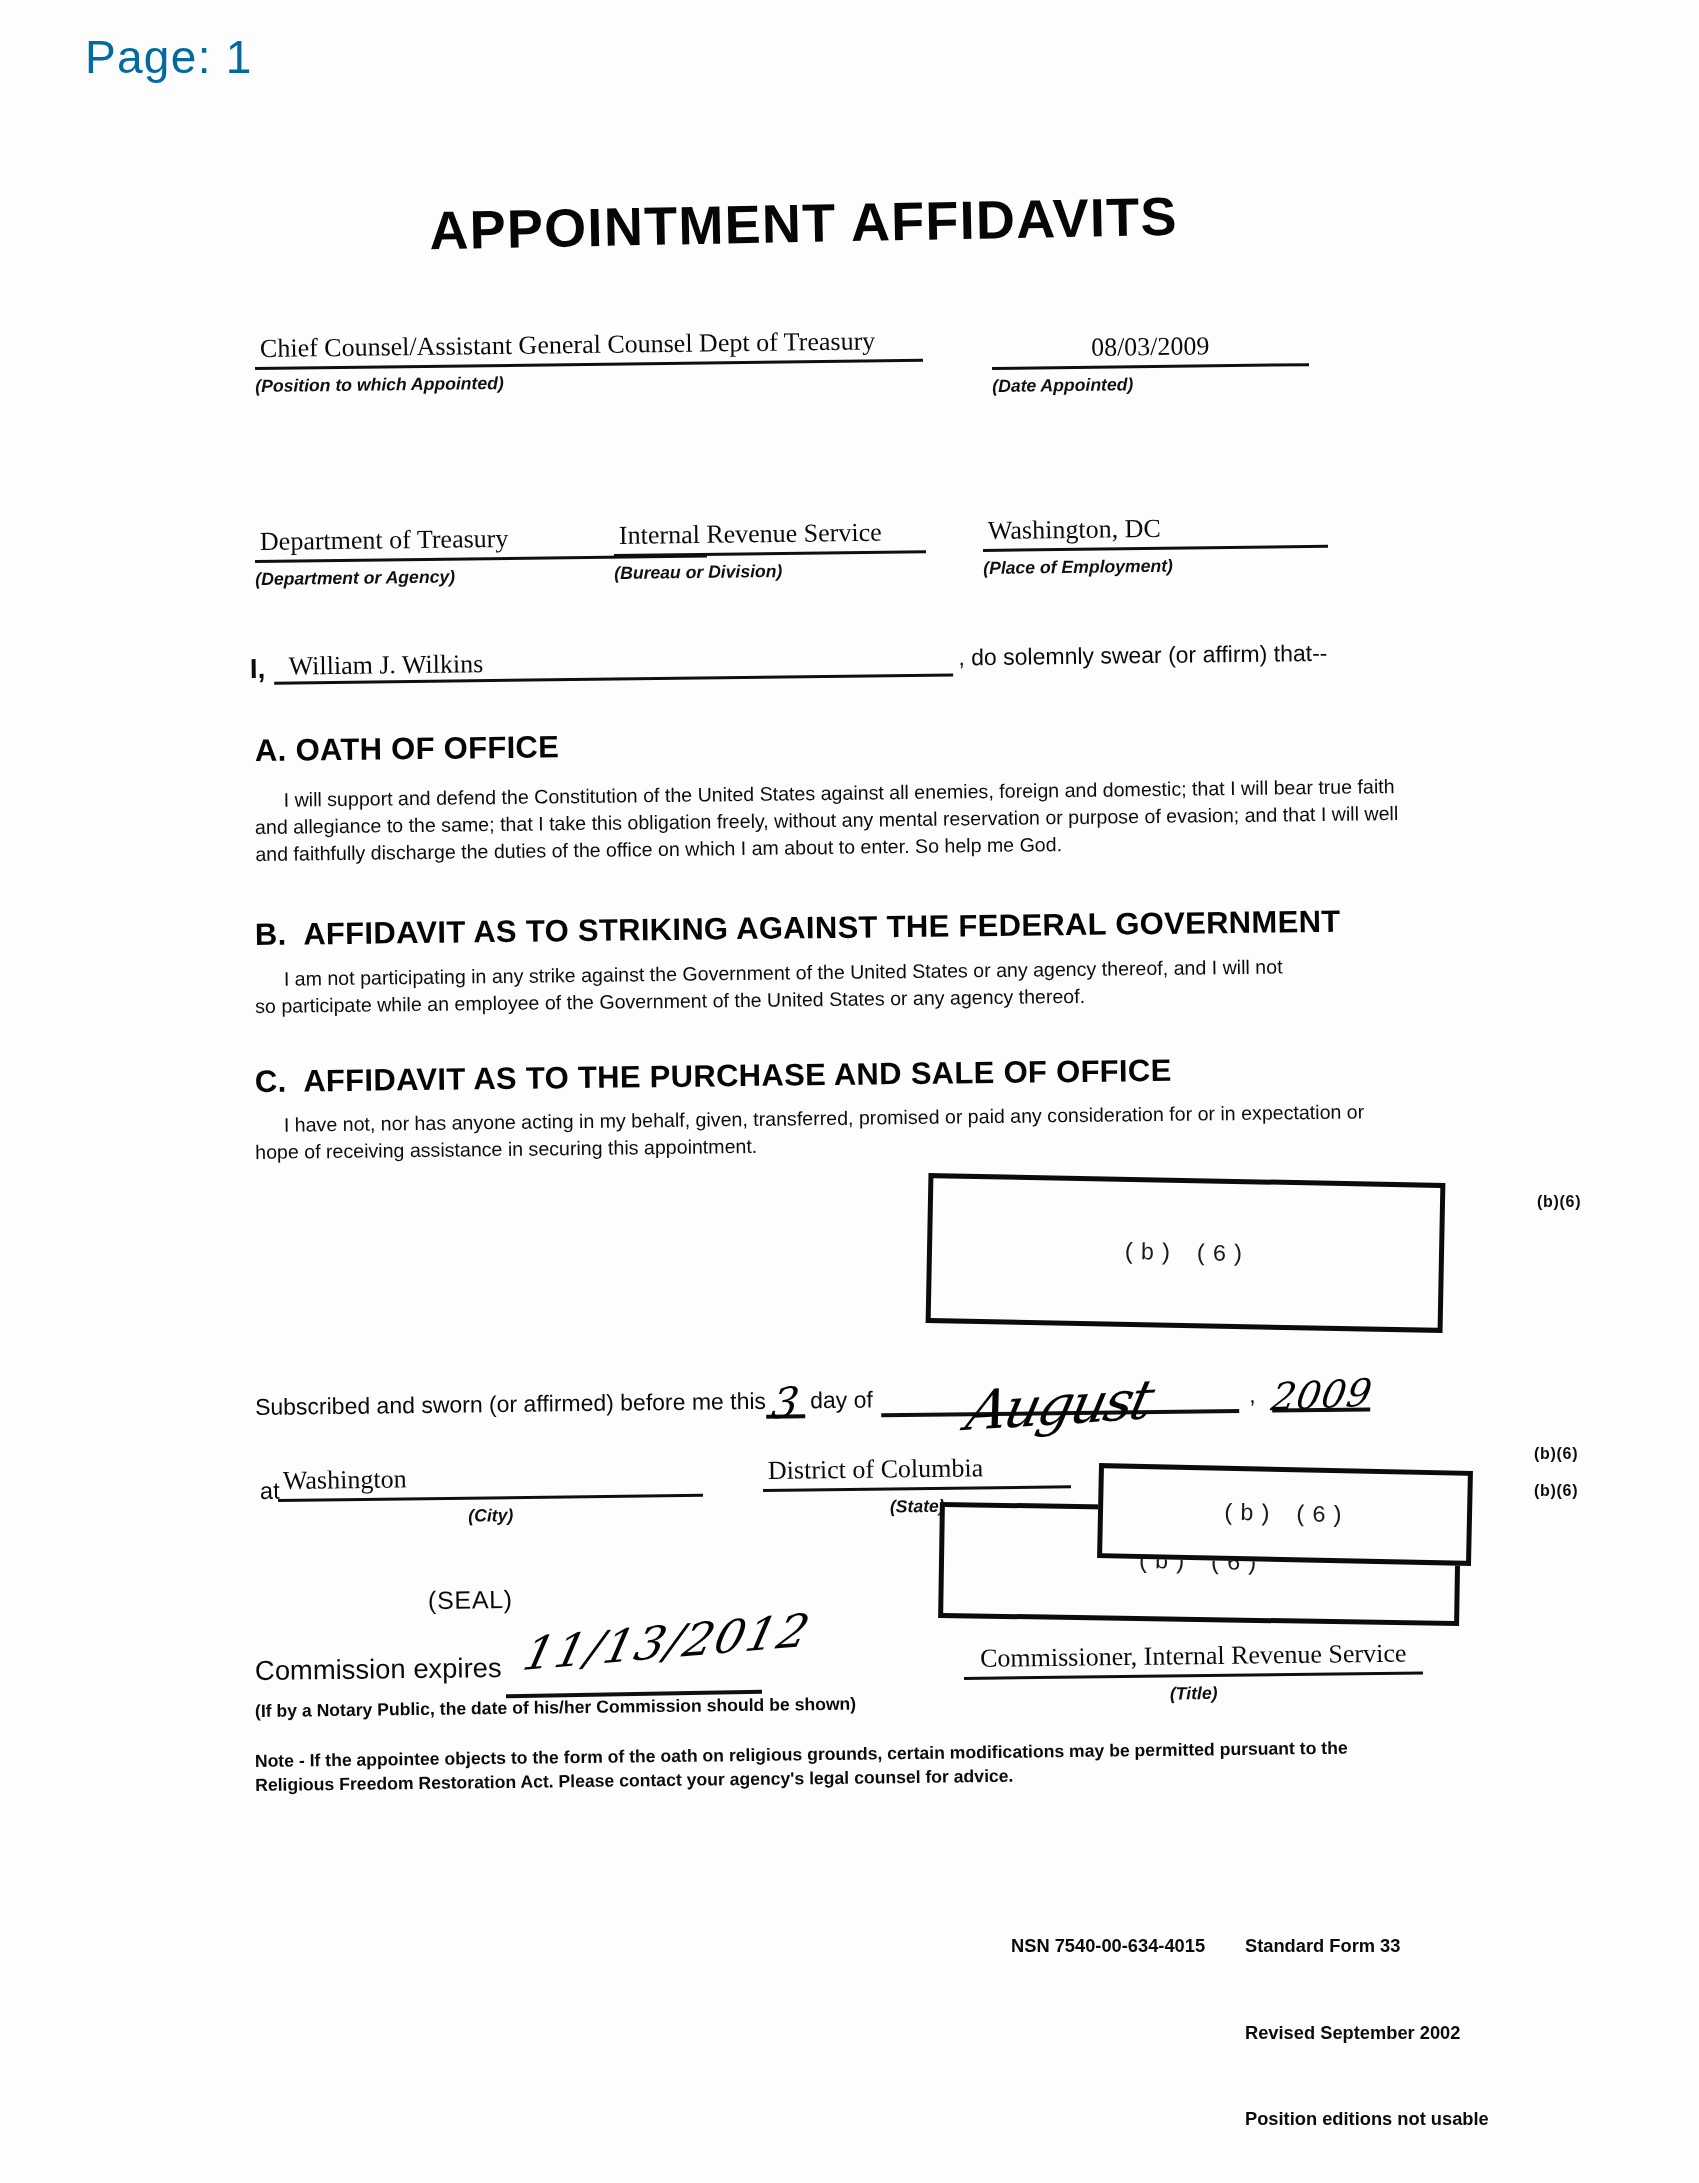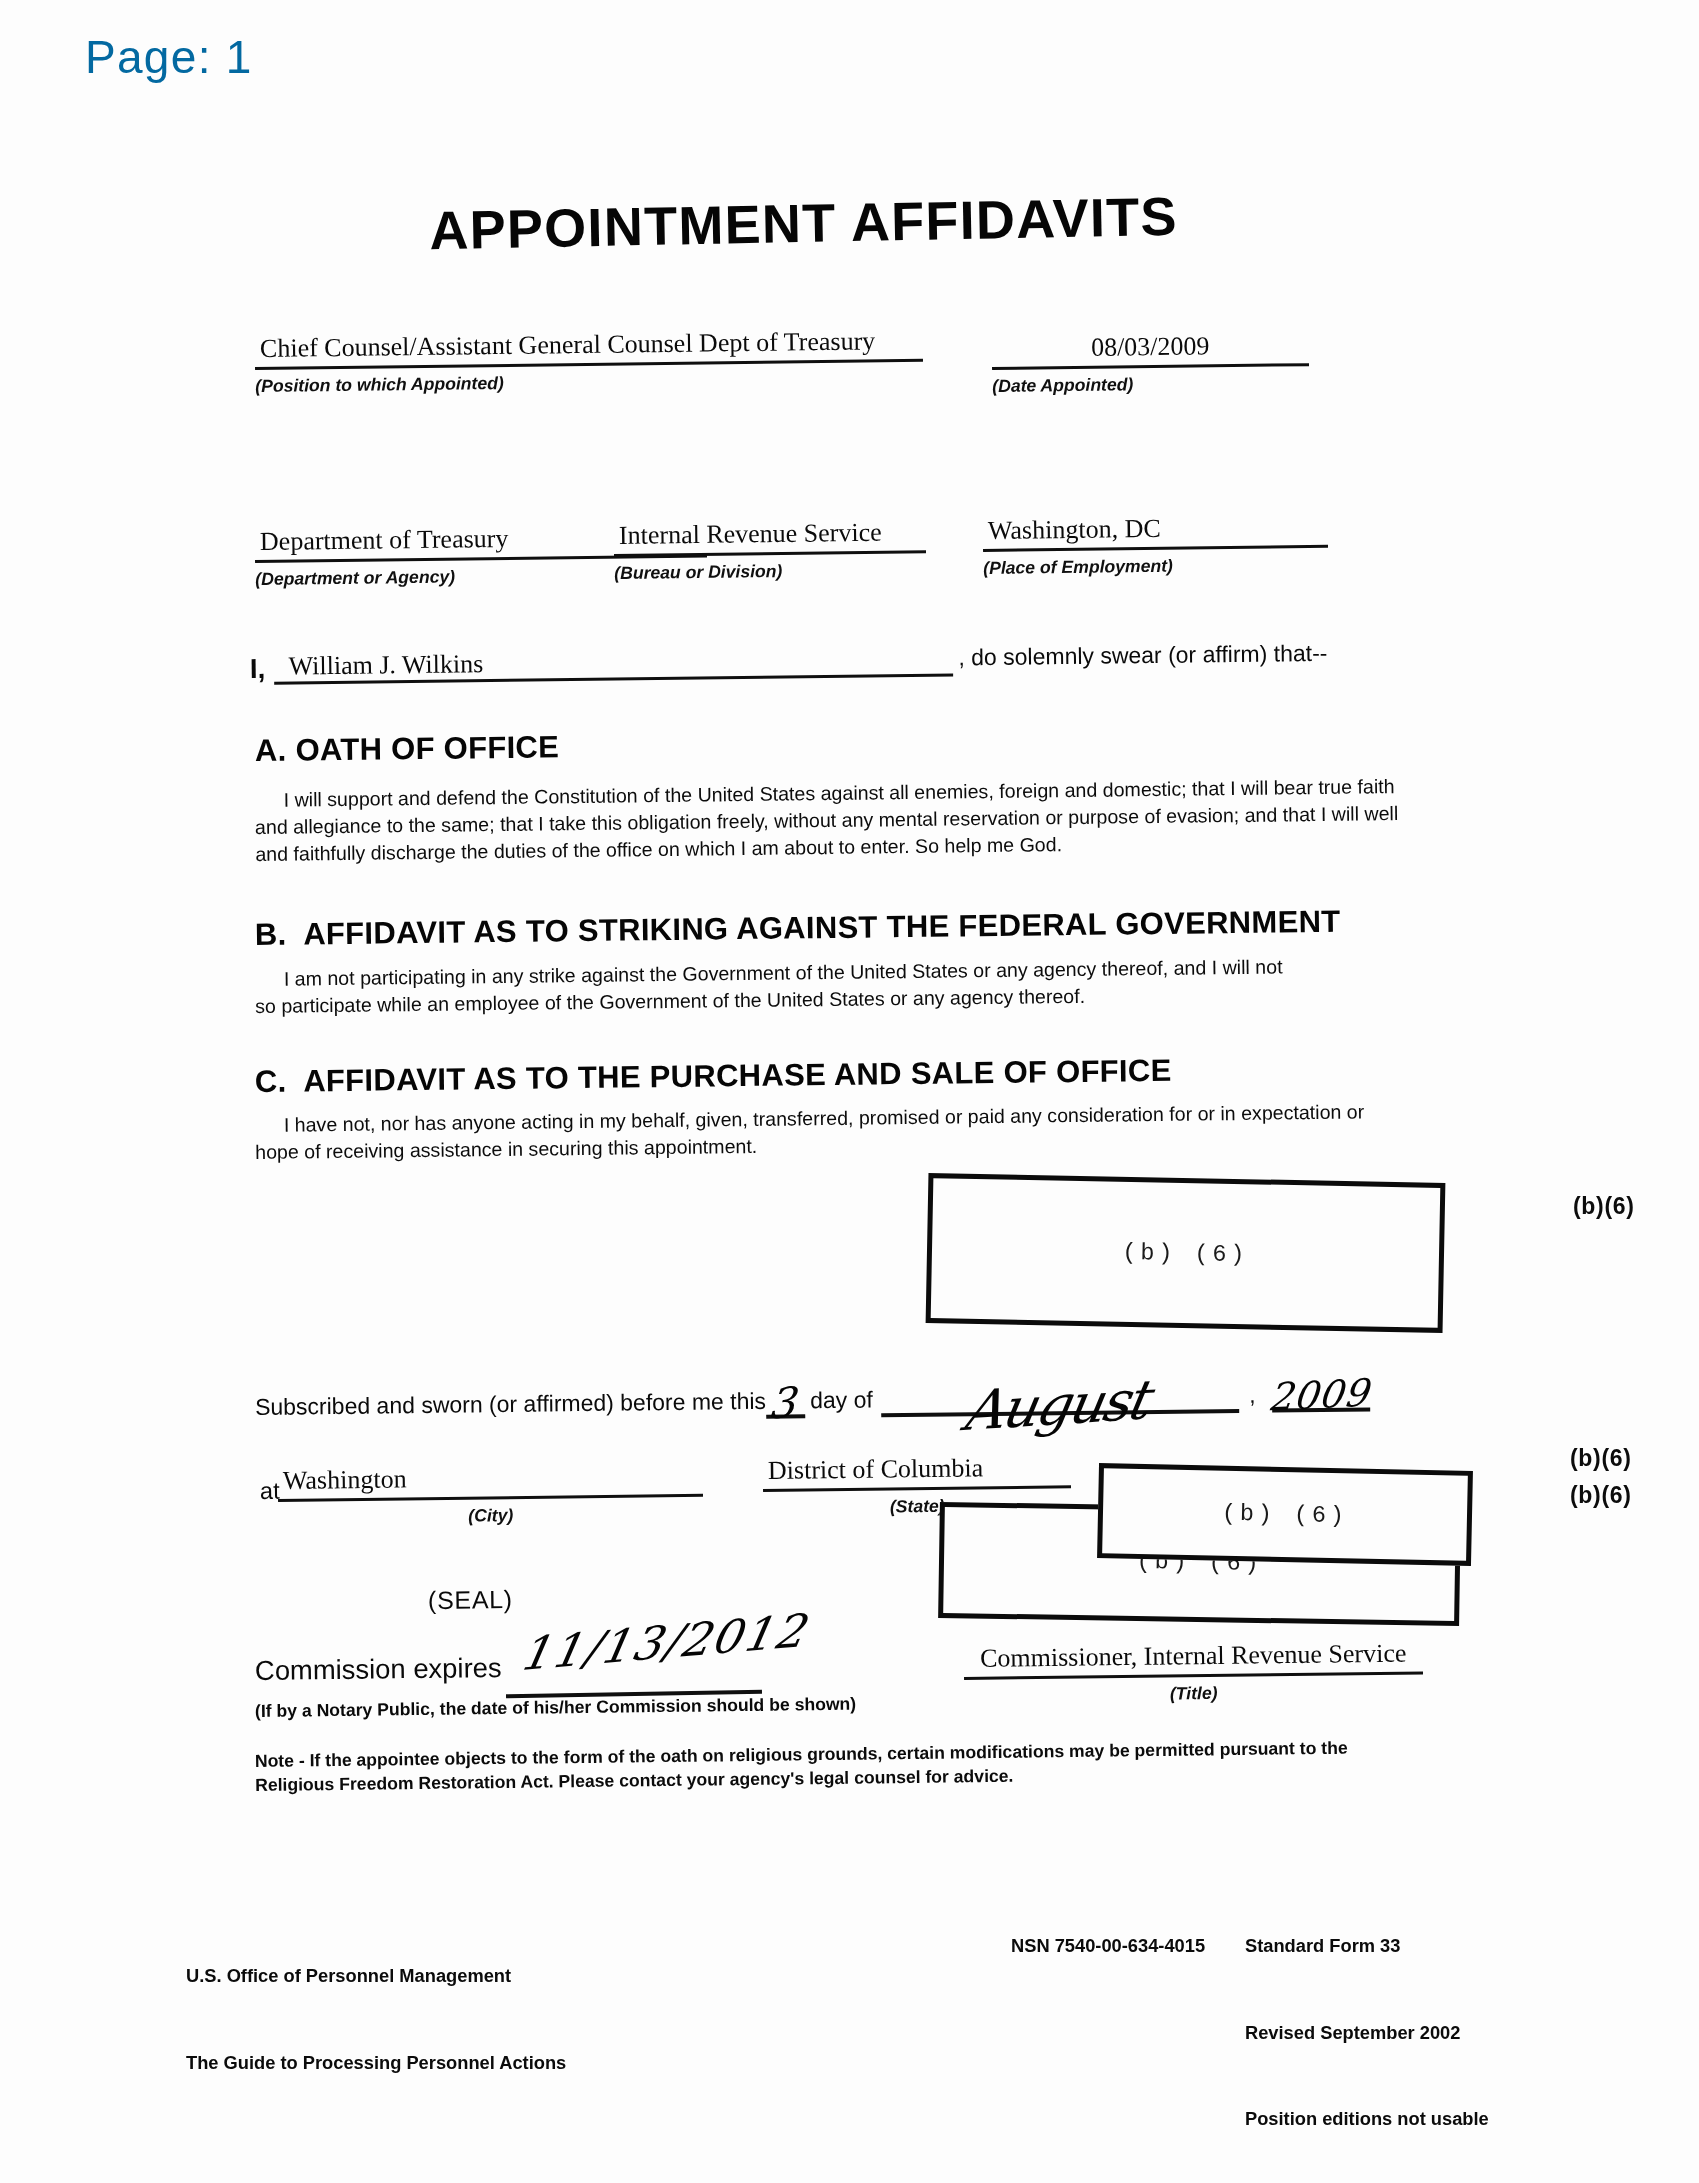--- a/index.html
+++ b/index.html
@@ -45,21 +45,21 @@
   
   .h{font-size:31px;font-weight:700;letter-spacing:0.3px;white-space:pre;color:#060606;}
   .p{font-size:19.6px;line-height:1.37;text-indent:29px;color:#0c0c0c;}
 
   
   .rbox{
     position:absolute;border:5.9px solid #0b0b0b;background:#fdfdfd;
     display:flex;align-items:center;justify-content:center;
   }
   .rbox .btxt{font-family:"Liberation Mono", monospace;font-size:23.5px;letter-spacing:3.9px;color:#1a1a1a;}
-  .bsix{font-size:23px;font-weight:700;letter-spacing:0.7px;color:#0c0c0c;margin-left:36px;}
+  .bsix{font-size:16px;font-weight:700;letter-spacing:0.7px;color:#0c0c0c;}
 
   
   .sworn-row{display:flex;align-items:flex-end;height:48px;}
   .sworn-row .t{font-size:23px;padding-bottom:3.9px;white-space:pre;}
   .useg{display:inline-flex;justify-content:center;align-items:flex-end;border-bottom:4.6px solid #0f0f0f;position:relative;}
   .script{font-family:"DejaVu Serif", serif;font-style:italic;color:#050505;}
   .day-hand{font-size:42px;line-height:0.55;transform:skewX(-12deg) rotate(-4deg);}
   .month-hand{font-size:55px;line-height:0.55;transform:skewX(-16deg) rotate(-3deg);margin-bottom:-9.1px;letter-spacing:-2.6px;}
   .year-hand{font-size:38px;line-height:0.62;transform:skewX(-12deg) rotate(-2deg);letter-spacing:0.7px;}
 
@@ -174,24 +174,20 @@
   <div class="abs tilt small-bold" style="left:255px;top:1701px;">(If by a Notary Public, the date of his/her Commission should be shown)</div>
 
   <div class="abs tilt field" style="left:964px;top:1644px;width:459px;">
     <div class="val center">Commissioner, Internal Revenue Service</div>
     <div class="rule"></div>
     <div class="cap center">(Title)</div>
   </div>
 
   <div class="abs tilt note-p" style="left:255px;top:1749px;width:1140px;">Note - If the appointee objects to the form of the oath on religious grounds, certain modifications  may be permitted pursuant to the Religious Freedom Restoration Act. Please contact your agency's legal counsel for advice.</div>
 
-  <div class="abs foot" style="left:186px;top:1905px;">
-    <div>U.S. Office of Personnel Management</div>
-    <div>The Guide to Processing Personnel Actions</div>
-  </div>
   <div class="abs foot" style="left:1011px;top:1932px;">NSN 7540-00-634-4015</div>
   <div class="abs foot" style="left:1245px;top:1875px;">
     <div>Standard Form 33</div>
     <div>Revised September 2002</div>
     <div>Position editions not usable</div>
   </div>
 
 </div>
 
 

